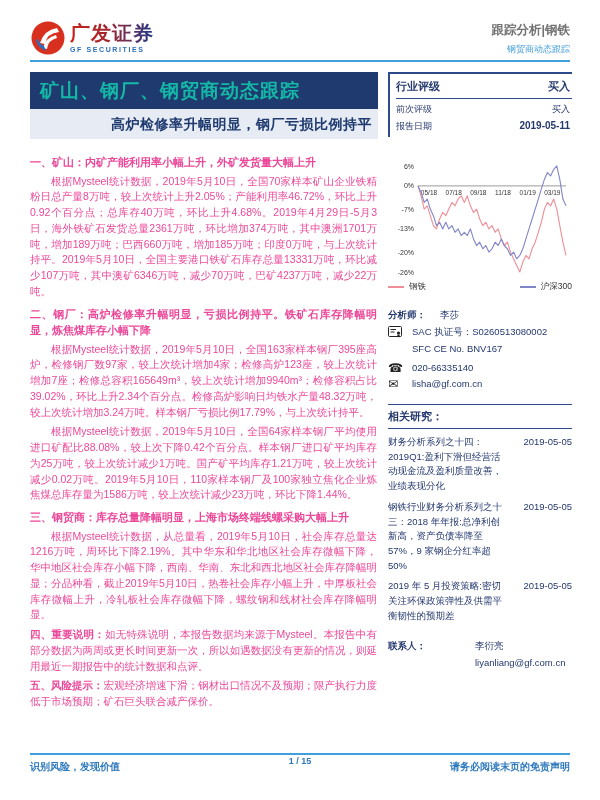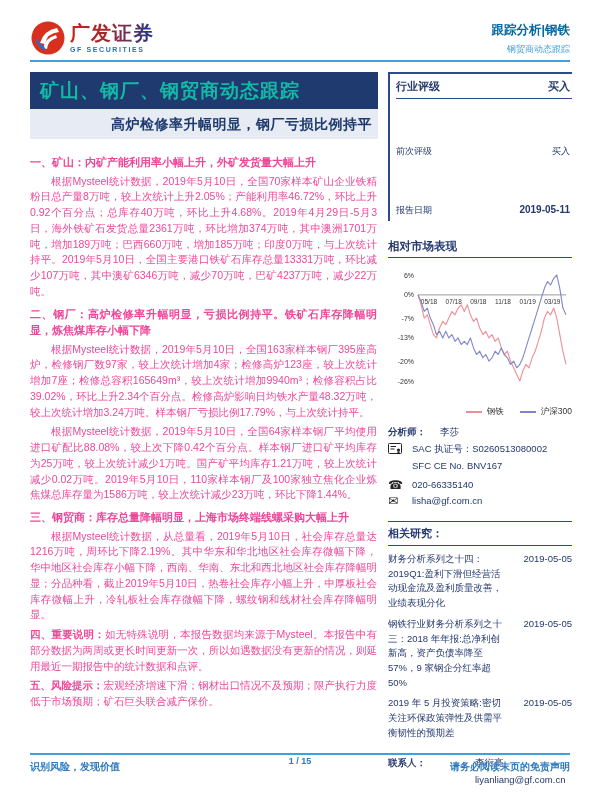--- a/index.html
+++ b/index.html
@@ -9,21 +9,21 @@
 
   
   .logo-wrap{left:30px;top:18px;height:40px;display:flex;align-items:center;gap:4px;}
   .logo-mark{width:36px;height:36px;}
   .logo-texts{display:flex;flex-direction:column;line-height:1;}
   .logo-cn{font-size:20px;font-weight:bold;letter-spacing:1px;
            background:linear-gradient(90deg,#c8241c 0%,#a3262e 45%,#1e3a8c 100%);
            -webkit-background-clip:text;background-clip:text;color:#1e3a8c;-webkit-text-fill-color:transparent;}
   .logo-en{font-size:7px;font-weight:bold;color:#2a6fbf;letter-spacing:1.6px;margin-top:3px;}
   .hdr-right{right:30px;top:22px;text-align:right;}
-  .hdr-cat{font-size:12.5px;font-weight:bold;color:#0369a1;}
+  .hdr-cat{font-size:12.5px;font-weight:bold;color:#737373;}
   .hdr-doc{font-size:9px;color:#3e9bd6;margin-top:4px;}
   .hdr-line{left:30px;top:60px;width:540px;height:0;border-top:2px solid #3fa0dc;}
 
   
   .title-main{left:30px;top:72px;width:348px;height:37px;background:#1e3a6e;color:#14b8a6;
               font-weight:bold;font-size:19px;line-height:37px;padding-left:10px;box-sizing:border-box;
               letter-spacing:1px;}
   .title-sub{left:30px;top:109px;width:348px;height:30px;background:#e6ebf4;color:#1e3a6e;
              font-weight:bold;font-size:14px;line-height:30px;text-align:right;padding-right:6px;
              box-sizing:border-box;letter-spacing:.5px;}
@@ -34,32 +34,32 @@
   .body-p{font-size:10.5px;line-height:1.5;text-align:justify;margin:0 0 4px 0;text-indent:2em;}
   .body-p.noindent{text-indent:0;}
   .body-p b{font-weight:bold;}
 
   
   .sidebar{left:388px;top:72px;width:184px;color:#24386e;}
   .rating-block{border-left:2px solid #2c4a8c;border-top:2px solid #2c4a8c;padding:3px 0 2px 6px;}
   .r-row{display:flex;justify-content:space-between;align-items:baseline;padding:2px 2px 2px 0;}
   .r-row.first{border-bottom:1.5px solid #2c4a8c;padding-bottom:4px;margin-bottom:2px;}
   .r-label{font-size:11px;font-weight:bold;}
-  .r-label.small,.r-val.small{font-size:9px;font-weight:normal;margin-top:42px;}
+  .r-label.small,.r-val.small{font-size:9px;font-weight:normal;}
   .r-val{font-size:11px;font-weight:bold;}
   .r-val.date{font-weight:bold;font-size:10px;}
 
   .chart-block{margin-top:18px;}
   .chart-title{font-size:11.5px;font-weight:bold;border-bottom:1.5px solid #2c4a8c;padding-bottom:3px;}
   .chart-svg{width:184px;height:124px;margin-top:6px;display:block;}
-  .legend-row{display:flex;justify-content:flex-end;gap:16px;margin-top:18px;}
+  .legend-row{display:flex;justify-content:space-between;gap:16px;margin-top:2px;}
   .legend-item{display:flex;align-items:center;gap:5px;font-size:8.5px;color:#333;}
   .legend-swatch{width:16px;height:2px;display:inline-block;}
 
-  .analyst-block{margin-top:8px;font-size:9.5px;}
+  .analyst-block{margin-top:16px;font-size:9.5px;}
   .a-row{display:flex;margin-bottom:4px;align-items:flex-start;}
   .a-label{font-weight:bold;width:52px;flex:none;}
   .a-icon{width:24px;flex:none;text-align:left;color:#222;font-size:12px;line-height:1;}
   .a-lines div{margin-bottom:4px;}
   .cert-svg{width:14px;height:12px;}
 
   .related-block{margin-top:14px;}
   .related-head{font-size:11px;font-weight:bold;border-top:1.5px solid #2c4a8c;border-bottom:1.5px solid #2c4a8c;
                 padding:4px 0 4px 0;}
   .rel-item{display:flex;justify-content:space-between;margin-top:6px;font-size:9.5px;line-height:1.55;}
@@ -127,21 +127,20 @@
       <span class="r-label small">前次评级</span>
       <span class="r-val small">买入</span>
     </div>
     <div class="r-row">
       <span class="r-label small">报告日期</span>
       <span class="r-val date">2019-05-11</span>
     </div>
   </div>
 
   <div class="chart-block">
-    <div class="chart-title">相对市场表现</div>
     <svg id="mkt-chart" class="chart-svg" viewBox="0 0 184 122">
         <line x1="30" y1="29.9" x2="178" y2="29.9" stroke="#555" stroke-width="0.6"></line>
         <text x="26" y="12.5" text-anchor="end" font-size="7" fill="#333" font-family="Liberation Sans, sans-serif">6%</text>
         <text x="26" y="32.4" text-anchor="end" font-size="7" fill="#333" font-family="Liberation Sans, sans-serif">0%</text>
         <text x="26" y="55.6" text-anchor="end" font-size="7" fill="#333" font-family="Liberation Sans, sans-serif">-7%</text>
         <text x="26" y="75.4" text-anchor="end" font-size="7" fill="#333" font-family="Liberation Sans, sans-serif">-13%</text>
         <text x="26" y="98.6" text-anchor="end" font-size="7" fill="#333" font-family="Liberation Sans, sans-serif">-20%</text>
         <text x="26" y="118.5" text-anchor="end" font-size="7" fill="#333" font-family="Liberation Sans, sans-serif">-26%</text>
         <text x="41.0" y="38.9" text-anchor="middle" font-size="6.5" fill="#333" font-family="Liberation Sans, sans-serif">05/18</text>
         <text x="65.7" y="38.9" text-anchor="middle" font-size="6.5" fill="#333" font-family="Liberation Sans, sans-serif">07/18</text>

